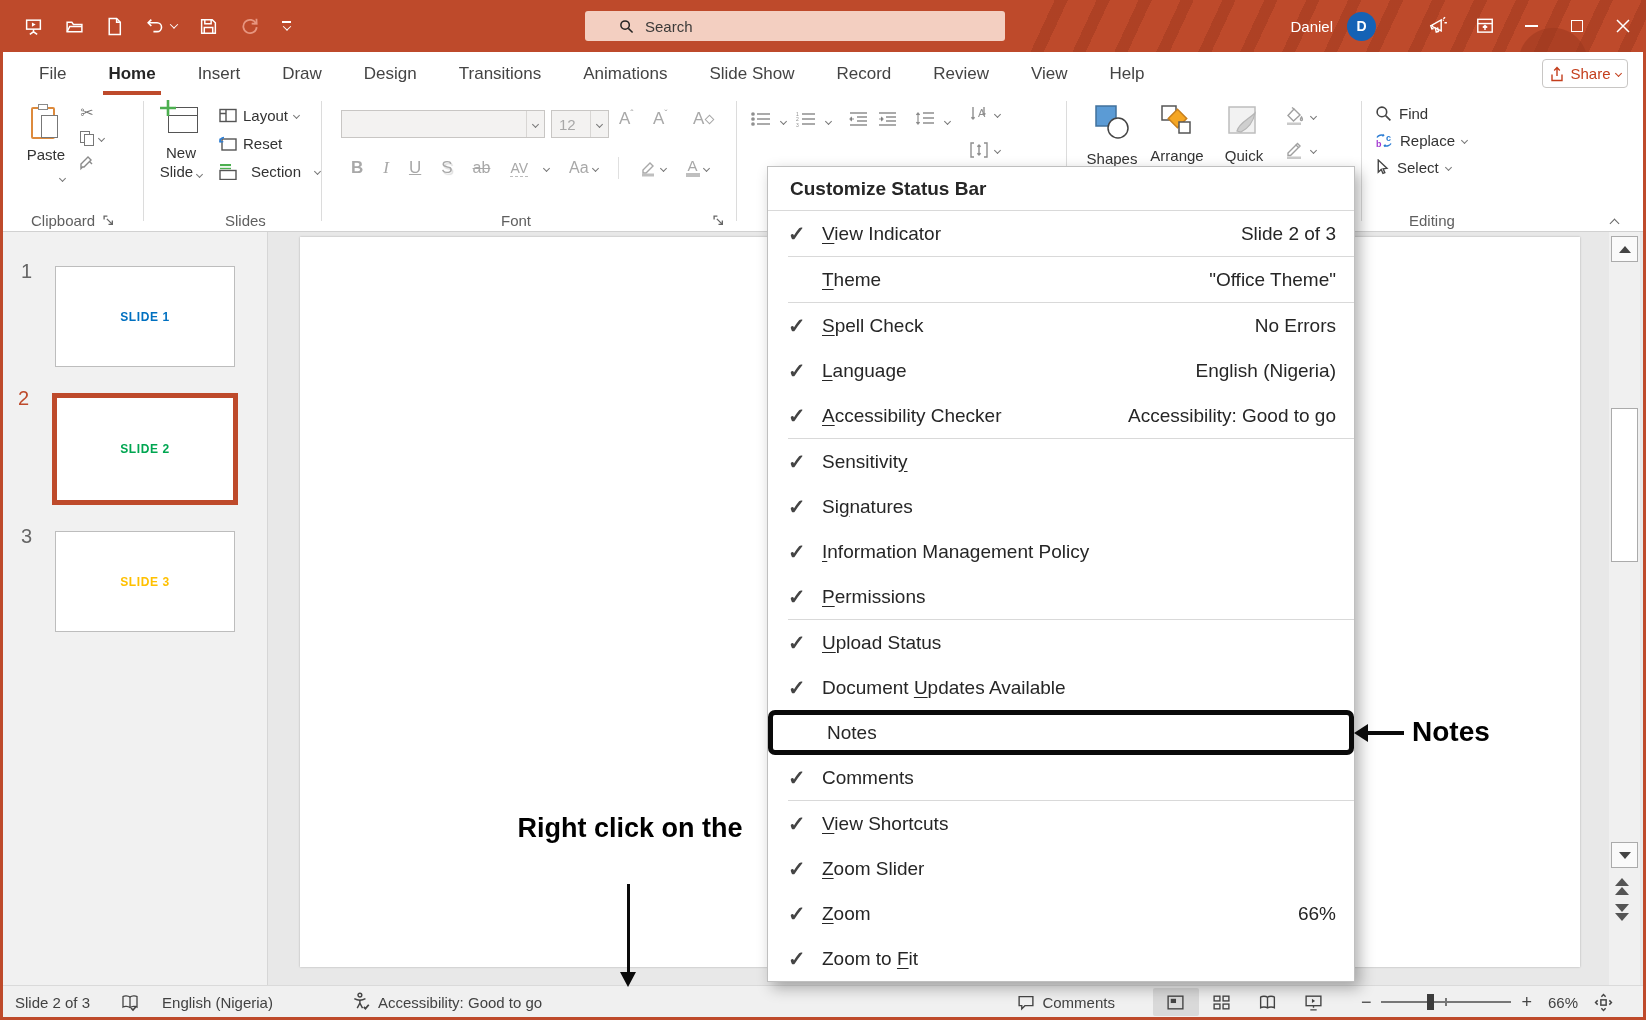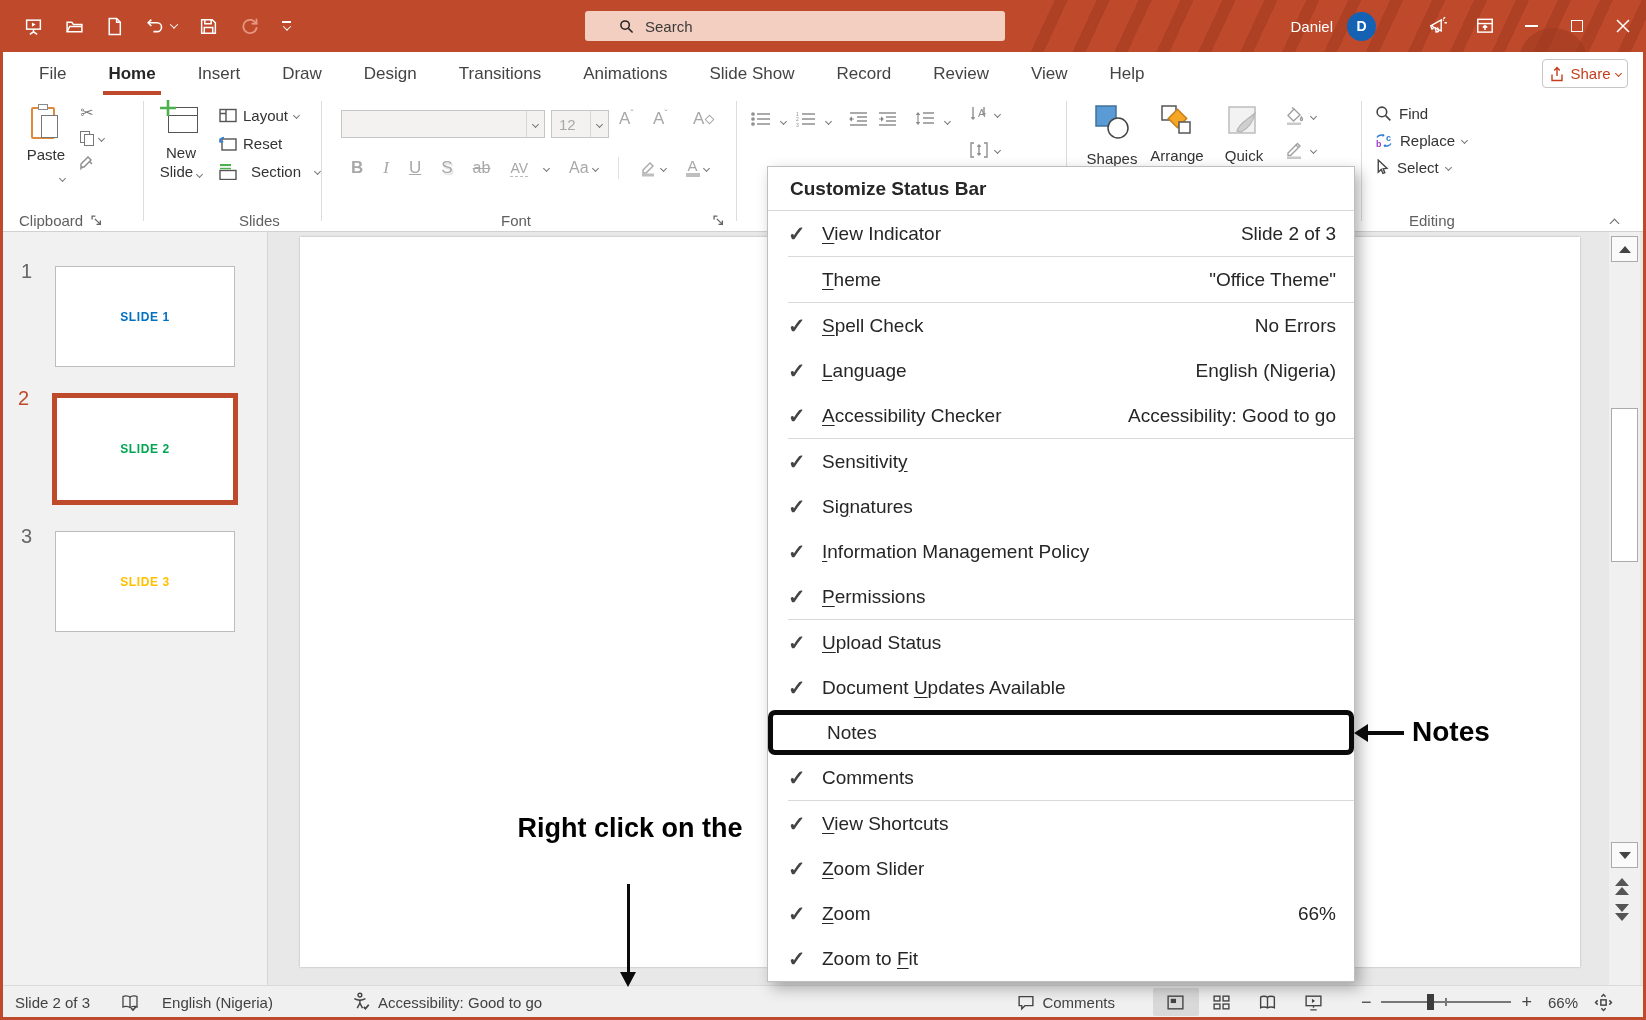--- a/index.html
+++ b/index.html
@@ -234,21 +234,21 @@
         <span style="position:absolute; left:4px; top:3px; width:10px; height:12px; border:1.3px solid #777; background:#fff;"></span>
         <span class="chev-sm" style="position:absolute; left:19px; top:5px;"></span>
       </span>
       <span>
         <svg width="16" height="16" viewBox="0 0 16 16" fill="none" stroke="#8A8A8A" stroke-width="1.4">
             <path d="M2 9 L9 2 l3 3 L5 12 H3.5 L2 13.5 Z"></path>
             <path d="M10.5 6.5 l2.5 2.5"></path>
           </svg>
       </span>
     </div>
-    <div class="grp-label" style="left:16px;">
+    <div class="grp-label" style="left:28px;">
       <span>Clipboard</span>
       <svg width="11" height="11" viewBox="0 0 10 10" fill="none" stroke="#666" stroke-width="1.2">
           <path d="M1 4 V1 H4"></path>
           <path d="M3.5 3.5 L8.5 8.5 M8.5 5 V8.5 H5"></path>
         </svg>
     </div>
     <div class="vdiv" style="left:140px;"></div>
 
     <div style="position:absolute; left:152px; top:8px; width:52px; text-align:center;">
       <div style="position:relative; width:38px; height:34px; margin:0 auto;">
@@ -283,21 +283,21 @@
       <div style="display:flex; align-items:center; gap:14px;">
         <svg width="18" height="16" viewBox="0 0 18 16" fill="none" stroke="#555" stroke-width="1.4">
             <path d="M1 1 H12" stroke="#4CAF50" stroke-width="2.2"></path>
             <path d="M1 4.5 H12" stroke="#4CAF50" stroke-width="1.4"></path>
             <rect x="1" y="6.5" width="16" height="9"></rect>
           </svg>
         <span class="small-txt">Section</span>
           <span class="chev-sm"></span>
       </div>
     </div>
-    <div class="grp-label" style="left:222px;margin-left:14px;">
+    <div class="grp-label" style="left:222px;">
         <span>Slides</span>
       </div>
     <div class="vdiv" style="left:318px;"></div>
 
     <div class="combo" style="left:338px; top:15px; width:204px;">
       <span class="carrow">
           <span class="chev-sm"></span>
         </span>
     </div>
     <div class="combo" style="left:548px; top:15px; width:58px;">

